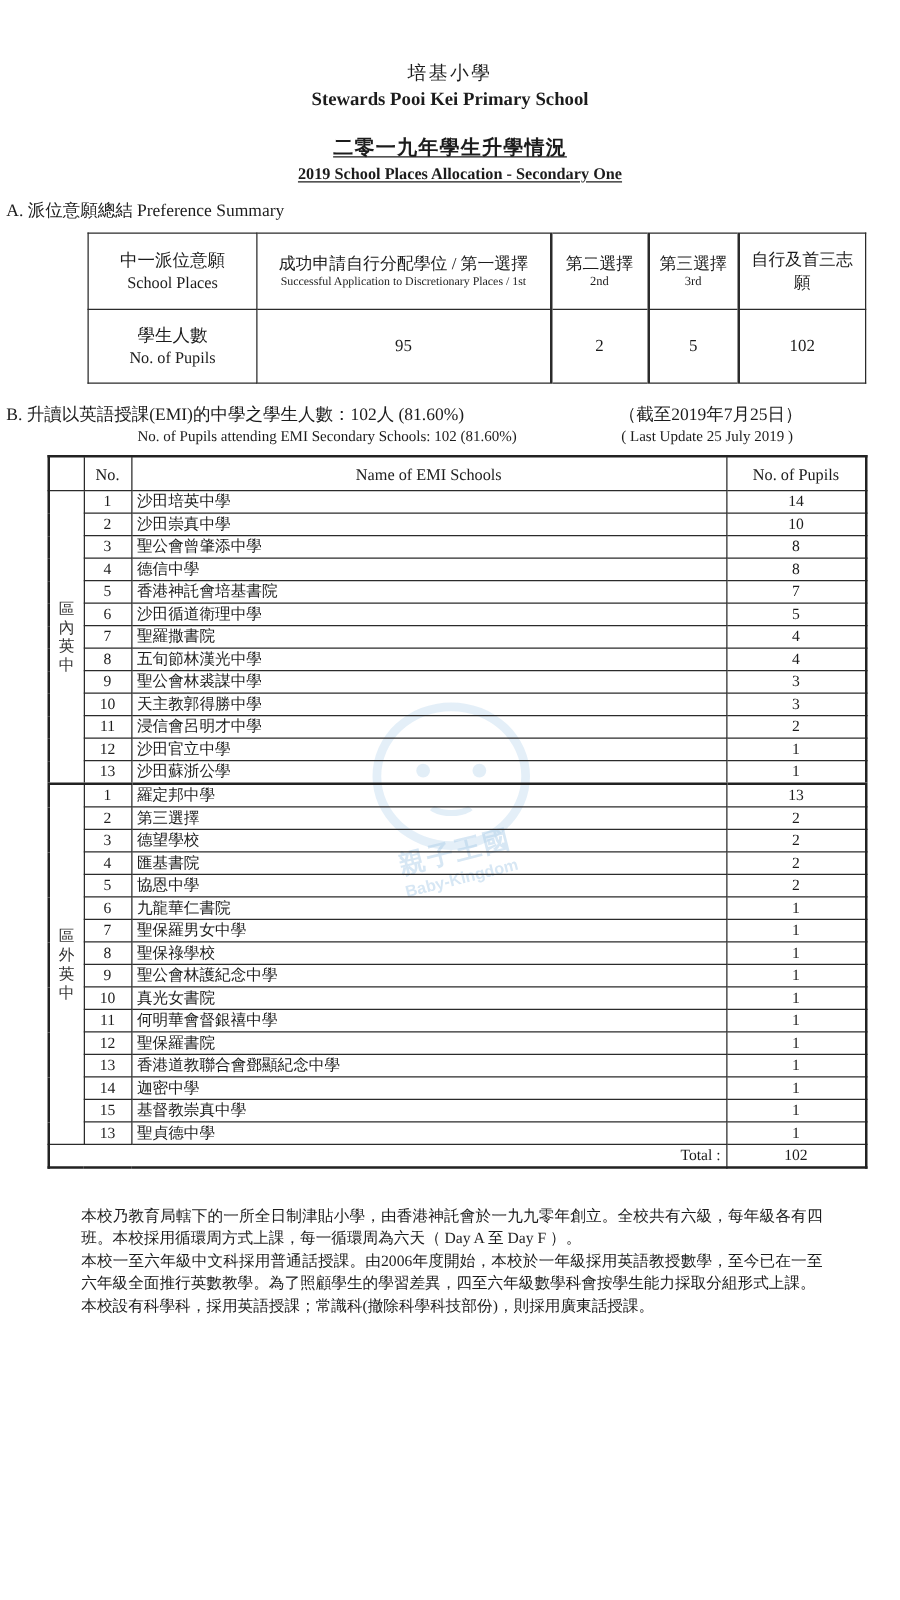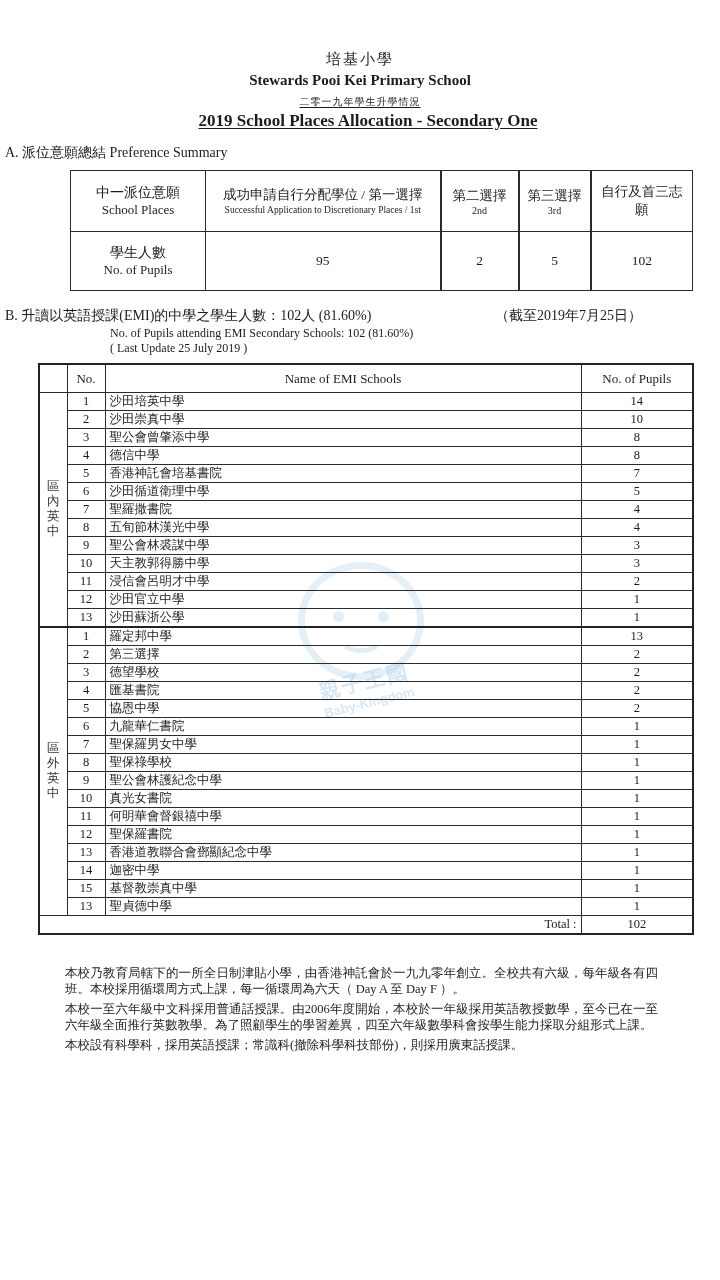--- a/index.html
+++ b/index.html
@@ -36,23 +36,23 @@
     color:rgba(110,168,215,.50); text-align:center; width:150px;
     font-family:"Liberation Sans","DejaVu Sans",sans-serif;
   }
   .wm-text .l1 { font-size:21px; font-weight:bold; letter-spacing:2px; }
   .wm-text .l2 { font-size:13px; font-weight:bold; }
 
   
   .titles { padding-top:50px; text-align:center; line-height:1.25; }
   .t-zh   { font-size:15px; letter-spacing:2px; }
   .t-en   { font-size:15px; font-weight:bold; margin-top:2px; }
-  .t-sub-zh { font-size:10px; letter-spacing:1px; margin-top:6px;
-              text-decoration:underline; text-underline-offset:2px; }
-  .t-sub-en { font-size:17px; font-weight:bold; margin-top:2px;
+  .t-sub-zh { font-size:16px; letter-spacing:1px; margin-top:19px;
+              text-decoration:underline; text-underline-offset:2px;font-weight:bold; }
+  .t-sub-en { font-size:13px; font-weight:bold; margin-top:2px;
               text-decoration:underline; text-underline-offset:2px;margin-left:16px; }
 
   
   .secA-heading { margin:13px 0 0 5px; font-size:14px; }
   table { border-collapse:collapse; background:transparent; }
   .tableA { margin:8px 0 0 70px; width:622px; table-layout:fixed; }
   .tableA th, .tableA td {
     border:1px solid #2b2b2b; font-weight:normal; text-align:center;
     vertical-align:middle; padding:12px 4px;
   }
@@ -64,21 +64,21 @@
   .en13 { font-size:13px; }
   .en9  { font-size:9.5px; line-height:1.3; }
   .en10 { font-size:10px; }
   .vtop { vertical-align:top; padding-top:5px; }
   .aval { font-size:13.5px; }
 
   
   .bline1 { display:flex; margin:16px 0 0 5px; }
   .bline1 .bl-left  { width:490px; font-size:14px; }
   .bline1 .bl-right { font-size:14px; }
-  .bline2 { display:flex; margin:1px 16px 0 110px;flex-direction:column; }
+  .bline2 { display:flex; margin:1px 16px 0 110px; }
   .bline2 .bl-left  { width:387px; font-size:12px; }
   .bline2 .bl-right { font-size:12px; }
 
   
   .tableB { margin:7px 0 0 38px; width:654px; table-layout:fixed; border:2px solid #222; }
   .tableB th, .tableB td {
     border:1px solid #2b2b2b; font-size:12.5px; padding:1px 4px;
     height:16px; line-height:15px; vertical-align:middle;
   }
   .tableB th { font-weight:normal; font-size:13px; text-align:center; height:28px; }

